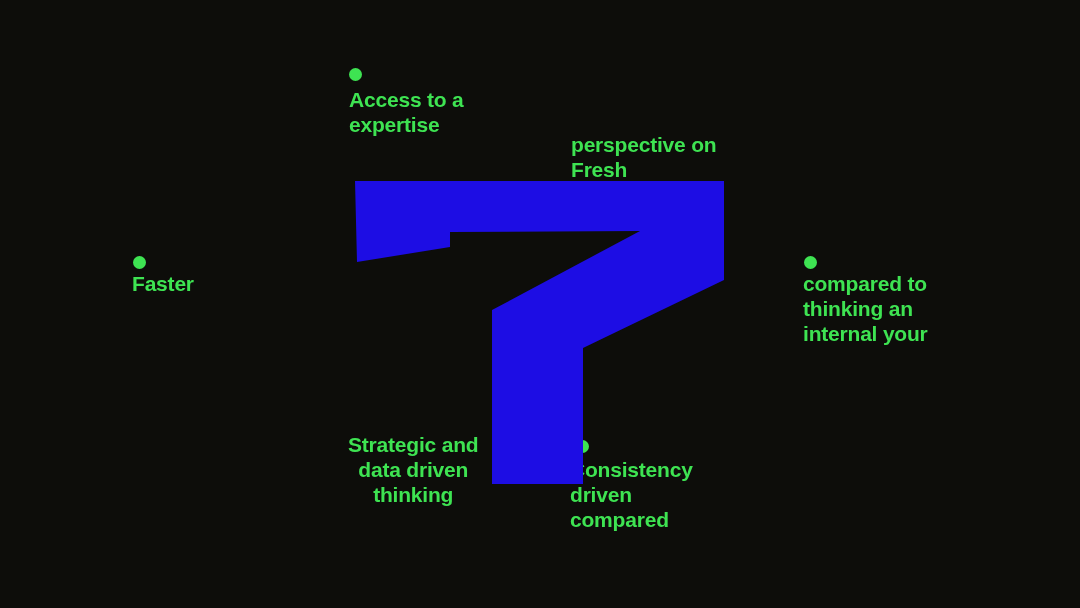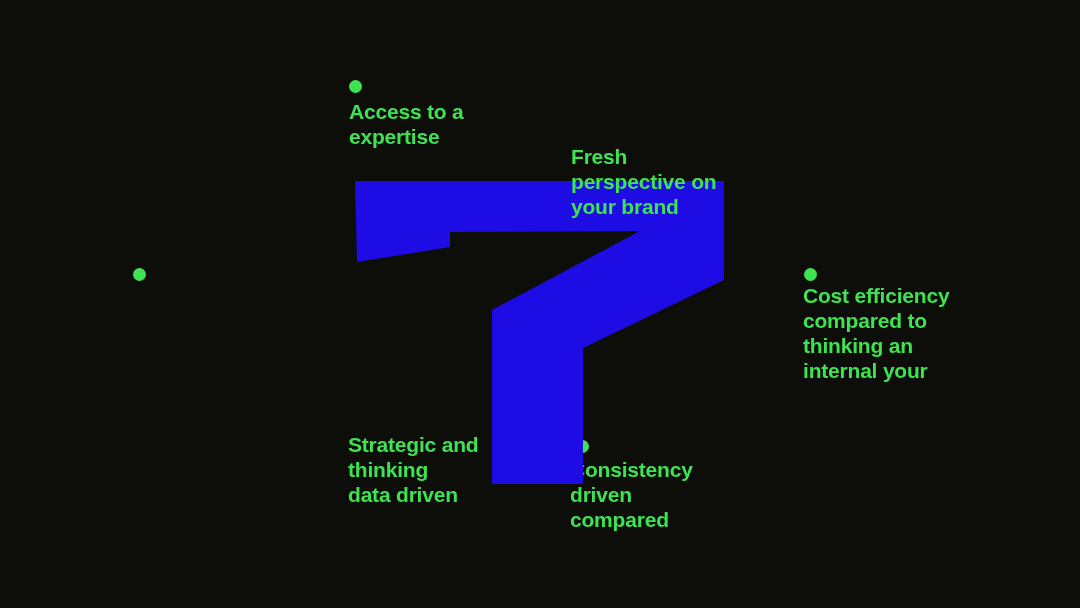--- a/index.html
+++ b/index.html
@@ -20,44 +20,44 @@
     white-space:nowrap;
   }
   .dot{
     position:absolute;
     width:13px;height:13px;
     border-radius:50%;
     background:var(--green,#3ee352);
   }
   .behind{z-index:1;}
   .qmark{position:absolute;left:0;top:0;z-index:2;display:block;}
-  .front{z-index:3;margin-top:12px;}
+  .front{z-index:3;}
   
   #dot-access{left:349px;top:68px;}
   #note-access{left:349px;top:87px;}
   #note-fresh{left:571px;top:132px;}
   #dot-faster{left:133px;top:256px;}
   #note-faster{left:132px;top:271px;}
   #dot-cost{left:804px;top:256px;}
   #note-cost{left:803px;top:271px;}
-  #note-strategic{left:348px;top:432px;}
+  #note-strategic{left:348px;top:432px;text-align:center;}
   #dot-consistency{left:576px;top:440px;}
   #note-consistency{left:570px;top:457px;}
 </style>
 </head>
 <body>
 
 <div class="canvas">
 
   <span class="dot behind" id="dot-consistency"></span>
 
   <div class="note behind" id="note-strategic">
     <div>Strategic and</div>
+    <div>data driven</div>
     <div>thinking</div>
-    <div>data driven</div>
   </div>
 
   <div class="note behind" id="note-consistency">
     <div>Consistency</div>
     <div>driven</div>
     <div>compared</div>
   </div>
 
   <svg class="qmark" width="1080" height="608" viewBox="0 0 1080 608">
     <polygon points="355,181 724,181 724,280 583,348 583,484 492,484 492,310 640,231 450,232 450,247 357,262" fill="#1d0de4"></polygon>
@@ -66,28 +66,27 @@
   <span class="dot front" id="dot-access"></span>
   <span class="dot front" id="dot-faster"></span>
   <span class="dot front" id="dot-cost"></span>
 
   <div class="note front" id="note-access">
     <div>Access to a</div>
     <div>expertise</div>
   </div>
 
   <div class="note front" id="note-fresh">
+    <div>perspective on</div>
     <div>Fresh</div>
-    <div>perspective on</div>
-    <div>your brand</div>
   </div>
 
   <div class="note front" id="note-faster">
+    <div>Faster</div>
   </div>
 
   <div class="note front" id="note-cost">
-    <div>Cost efficiency</div>
     <div>compared to</div>
     <div>thinking an</div>
     <div>internal your</div>
   </div>
 
 </div>
 
 </body></html>

